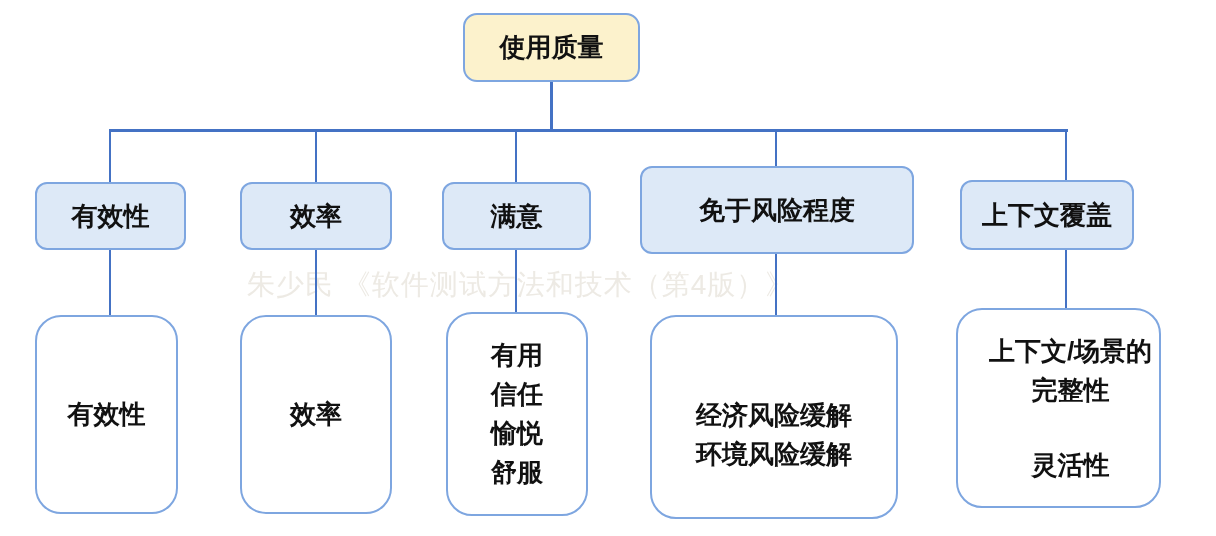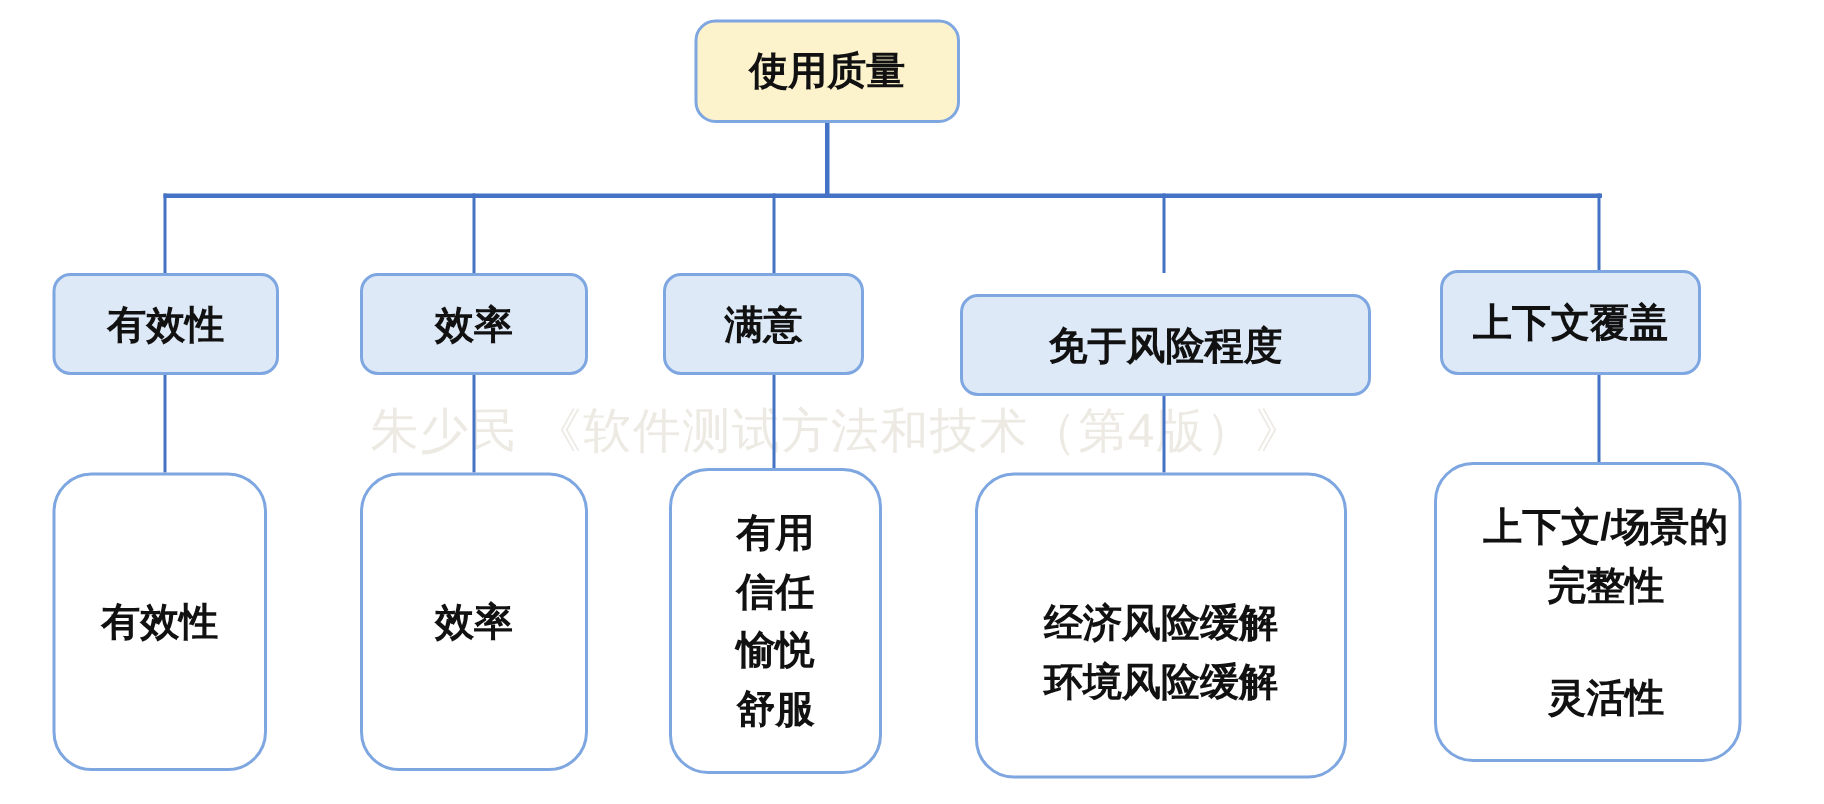--- a/index.html
+++ b/index.html
@@ -2,21 +2,21 @@
 <html style="--connector: #4472C4; --boxBorder: #7EA6E0; --rootFill: #FCF2CC; --branchFill: #DDE9F7; --leafFill: #FFFFFF; --watermark: #EDEAE4;"><head>
 <meta charset="utf-8">
 <style>
   html,body{margin:0;padding:0;background:#fff;}
   #canvas{
     position:relative;width:1216px;height:536px;background:#fff;overflow:hidden;
     font-family:"Liberation Sans","DejaVu Sans",sans-serif;color:#111;
   }
   .watermark{
     position:absolute;left:247px;top:266px;z-index:1;
-    font-size:32px;font-weight:400;color:var(--watermark,#edeae4);
+    font-size:28px;font-weight:400;color:var(--watermark,#edeae4);
     white-space:nowrap;letter-spacing:1px;user-select:none;
   }
   .ln{position:absolute;background:var(--connector,#4472C4);z-index:2;}
   .node{
     position:absolute;z-index:3;display:flex;align-items:center;justify-content:center;
     text-align:center;font-size:26px;font-weight:600;line-height:39px;box-sizing:border-box;
   }
   .root{
     background:var(--rootFill,#FCF2CC);border:2px solid var(--boxBorder,#7EA6E0);
     border-radius:14px;
@@ -57,24 +57,24 @@
   <div class="node root" style="left:463px;top:13px;width:177px;height:69px;">
     <span>使用质量</span>
   </div>
 
   <div class="node l2" style="left:35px;top:182px;width:151px;height:68px;">
     <span>有效性</span>
   </div>
   <div class="node l2" style="left:240px;top:182px;width:152px;height:68px;">
     <span>效率</span>
   </div>
-  <div class="node l2" style="left:442px;top:182px;width:134px;height:68px;text-align:right;">
+  <div class="node l2" style="left:442px;top:182px;width:149px;height:68px;text-align:right;">
     <span>满意</span>
   </div>
-  <div class="node l2" style="left:640px;top:196px;width:274px;height:68px;">
+  <div class="node l2" style="left:640px;top:166px;width:274px;height:88px;">
     <span>免于风险程度</span>
   </div>
   <div class="node l2" style="left:960px;top:180px;width:174px;height:70px;">
     <span>上下文覆盖</span>
   </div>
 
   <div class="node l3" style="left:35px;top:315px;width:143px;height:199px;">
     <div class="items">
         <div class="line">有效性</div>
       </div>

